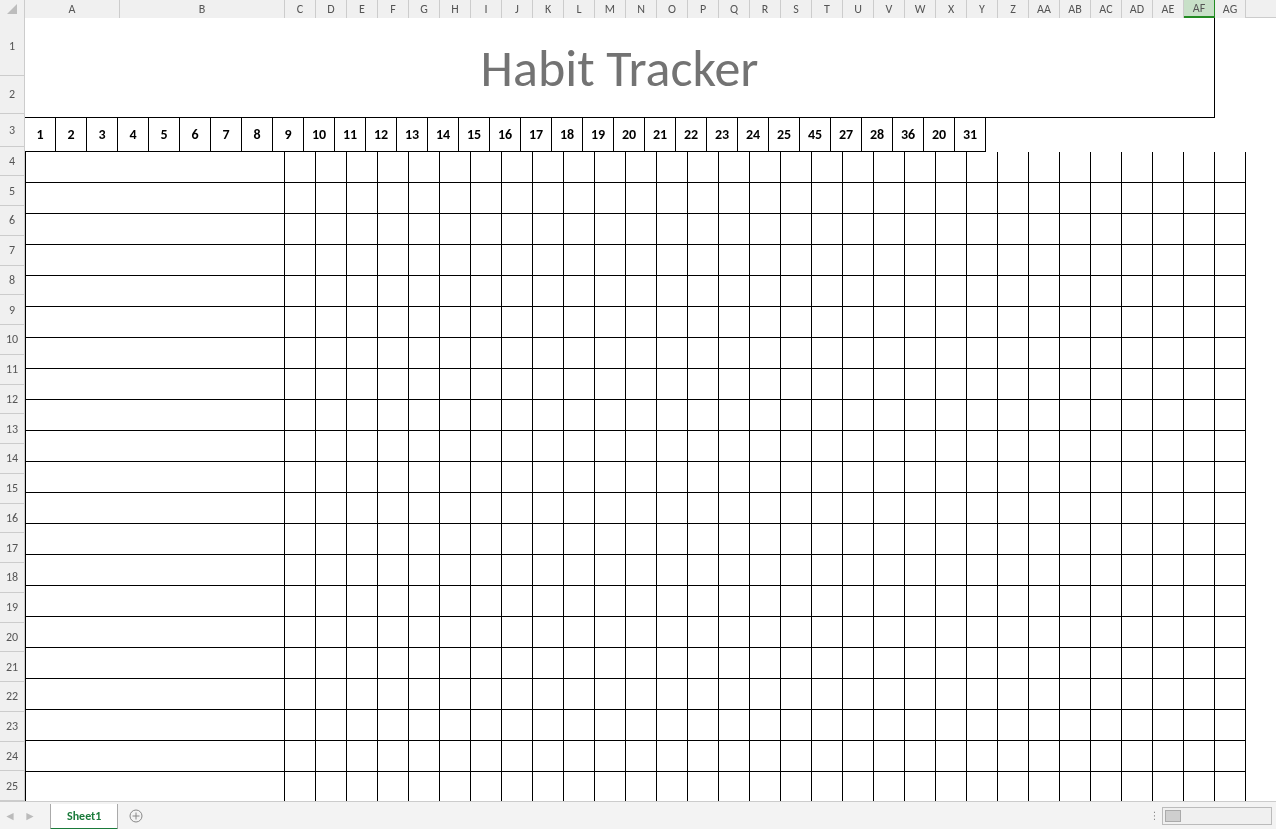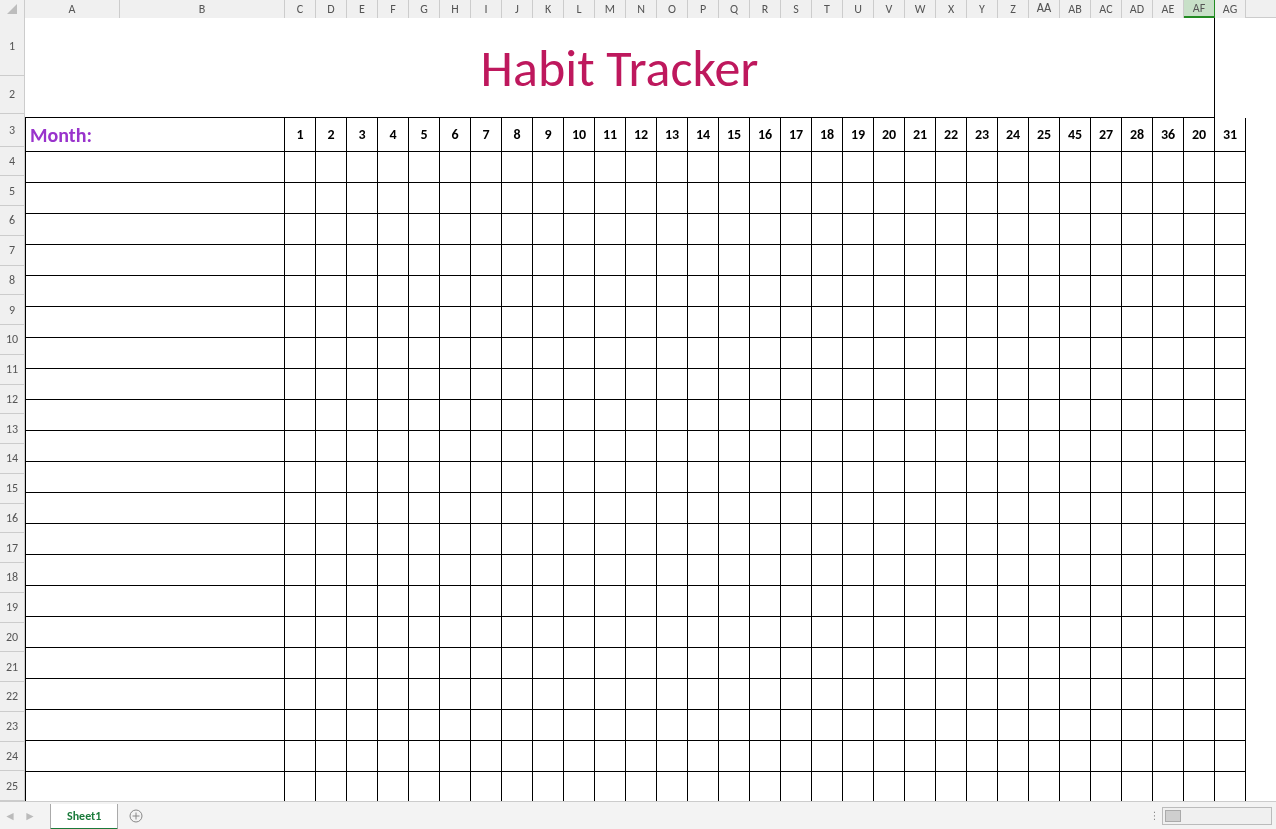--- a/index.html
+++ b/index.html
@@ -16,21 +16,21 @@
   
   .grid-wrap { display: flex; flex: 1; overflow: hidden; position: relative; }
   .row-headers { display: flex; flex-direction: column; width: 25px; background: #f0f0f0; border-right: 1px solid #ccc; font-size: 12px; color: #555; user-select: none; }
   .row-header { display: flex; align-items: center; justify-content: center; border-bottom: 1px solid #ccc; background: #f0f0f0; }
   .cells { flex: 1; position: relative; overflow: hidden; }
   .cell-row { display: flex; }
   .cell { border-right: 1px solid transparent; border-bottom: 1px solid transparent; display: flex; align-items: center; }
   .data-border { border-right: 1px solid #000 !important; border-bottom: 1px solid #000 !important; }
   .cell.header-right-edge { border-right: 1px solid #000 !important; }
 
-  .title-cell { font-size: 52px; color: #be185d; font-weight: 400; justify-content: center; text-align: center; }
+  .title-cell { font-size: 52px; color: #737373; font-weight: 400; justify-content: center; text-align: center; }
   .month-label { font-size: 20px; font-weight: bold; color: #9933cc; padding-left: 4px; }
   .day-num { font-size: 14px; font-weight: bold; color: #000; justify-content: center; }
 
   
   .tab-bar { height: 28px; display: flex; align-items: center; background: #f3f3f3; border-top: 1px solid #ccc; font-size: 12px; }
   .tab-nav { width: 20px; height: 24px; display: flex; align-items: center; justify-content: center; color: #888; }
   .tab-nav.disabled { color: #bbb; }
   .sheet-tab { padding: 0 16px; height: 26px; display: flex; align-items: center; border: 1px solid #aaa; border-top: none; background: #fff; color: #1a7a3a; font-weight: bold; border-bottom: 2px solid #1a7a3a; margin-top:2px; }
   .add-tab { width: 24px; height: 24px; display: flex; align-items: center; justify-content: center; color: #555; margin-left:6px; }
   .tab-spacer { flex:1; }
@@ -69,21 +69,21 @@
         <div class="col-header" style="width: 31px;">Q</div>
         <div class="col-header" style="width: 31px;">R</div>
         <div class="col-header" style="width: 31px;">S</div>
         <div class="col-header" style="width: 31px;">T</div>
         <div class="col-header" style="width: 31px;">U</div>
         <div class="col-header" style="width: 31px;">V</div>
         <div class="col-header" style="width: 31px;">W</div>
         <div class="col-header" style="width: 31px;">X</div>
         <div class="col-header" style="width: 31px;">Y</div>
         <div class="col-header" style="width: 31px;">Z</div>
-        <div class="col-header" style="width: 31px; font-family: Liberation Mono, monospace;">AA</div>
+        <div class="col-header" style="width: 31px;">AA</div>
         <div class="col-header" style="width: 31px;">AB</div>
         <div class="col-header" style="width: 31px;">AC</div>
         <div class="col-header" style="width: 31px;">AD</div>
         <div class="col-header" style="width: 31px;">AE</div>
         <div class="col-header selected" style="width: 31px;">AF</div>
         <div class="col-header" style="width: 31px;">AG</div>
       </div>
   </div>
 
   <div class="grid-wrap">
@@ -115,23 +115,20 @@
         <div class="row-header" style="height: 31px;">25</div>
       </div>
     <div class="cells" id="cells">
         <div class="cell-row" style="height: 100px;">
           <div class="cell title-cell header-right-edge" style="width: 1190px; height: 100px; border-bottom: 1px solid rgb(0, 0, 0);">
             <span>Habit Tracker</span>
           </div>
           <div class="cell" style="width: 31px; height: 100px;"></div>
         </div>
         <div class="cell-row" style="height: 34px;">
-          <div class="cell month-label data-border" style="width: 260px; height: 34px; border-left: 1px solid rgb(0, 0, 0);">
-            <span>Month:</span>
-          </div>
           <div class="cell day-num data-border" style="width: 31px; height: 34px;">1</div>
           <div class="cell day-num data-border" style="width: 31px; height: 34px;">2</div>
           <div class="cell day-num data-border" style="width: 31px; height: 34px;">3</div>
           <div class="cell day-num data-border" style="width: 31px; height: 34px;">4</div>
           <div class="cell day-num data-border" style="width: 31px; height: 34px;">5</div>
           <div class="cell day-num data-border" style="width: 31px; height: 34px;">6</div>
           <div class="cell day-num data-border" style="width: 31px; height: 34px;">7</div>
           <div class="cell day-num data-border" style="width: 31px; height: 34px;">8</div>
           <div class="cell day-num data-border" style="width: 31px; height: 34px;">9</div>
           <div class="cell day-num data-border" style="width: 31px; height: 34px;">10</div>

